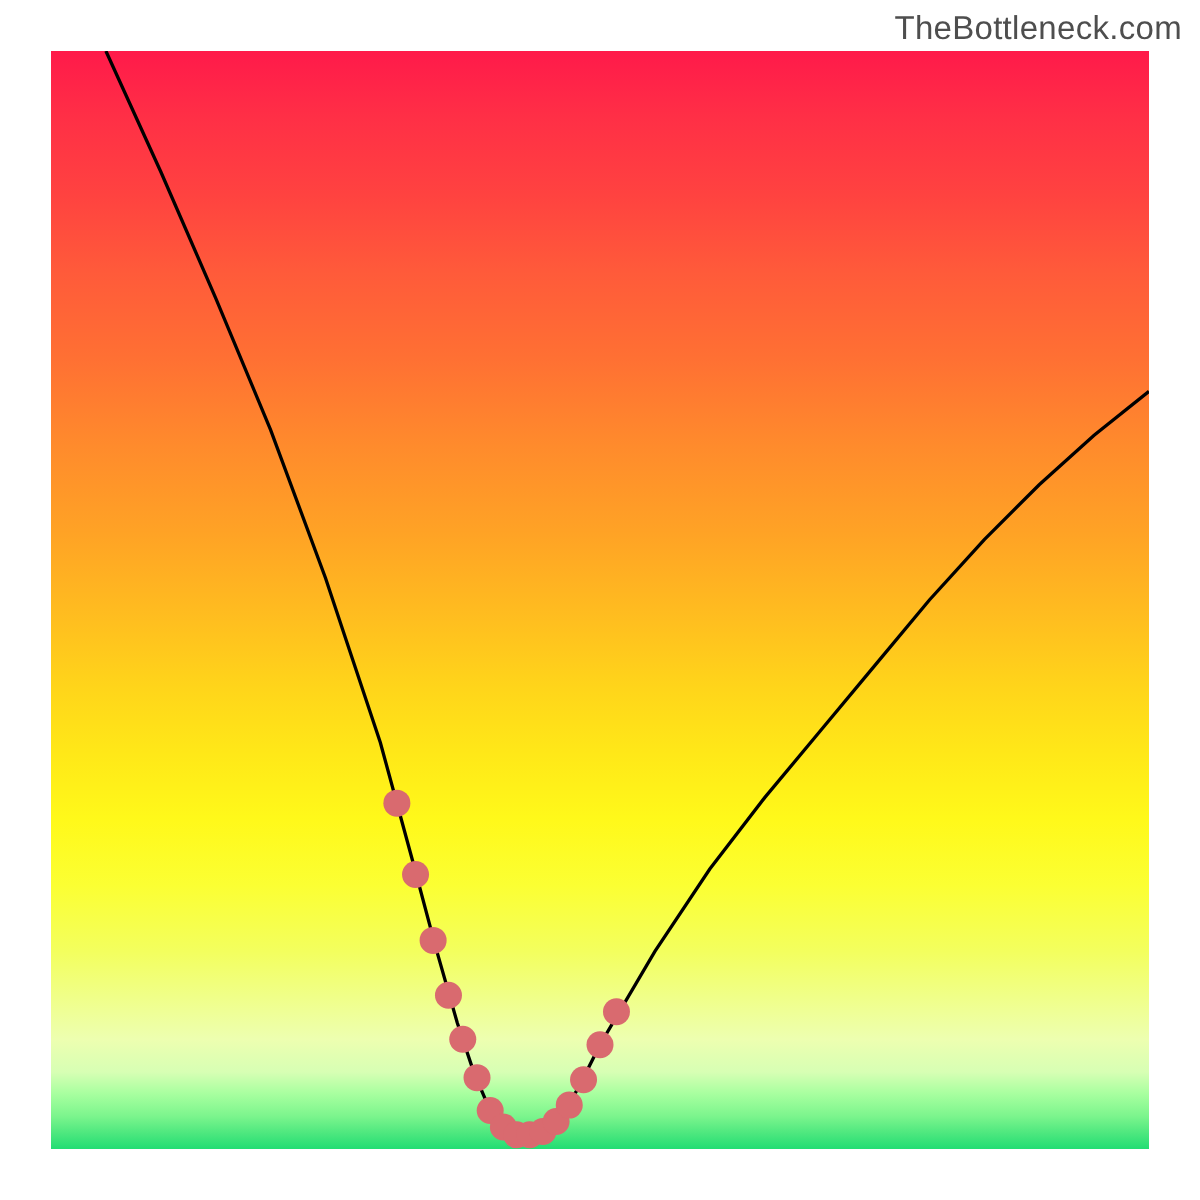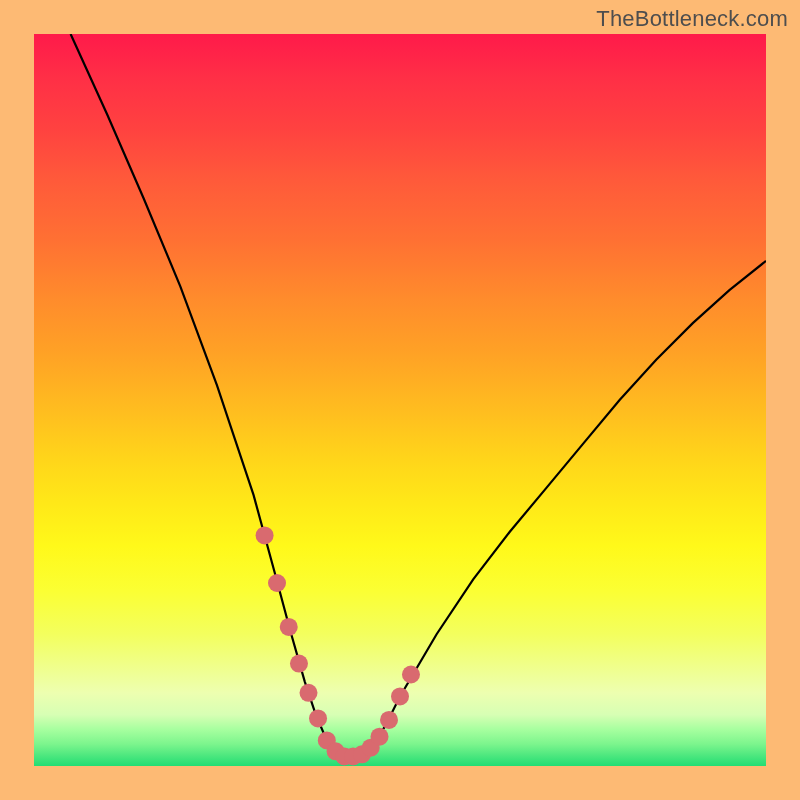--- a/index.html
+++ b/index.html
@@ -10,21 +10,21 @@
     background: #000;
     overflow: hidden;
     font-family: Arial, Helvetica, sans-serif;
   }
   .frame {
     position: absolute;
     left: 0;
     top: 0;
     width: 800px;
     height: 800px;
-    background: #fdba74;
+    background: #ffffff;
   }
   .plot-area {
     position: absolute;
     left: 34px;
     top: 34px;
     width: 732px;
     height: 732px;
     overflow: hidden;
   }
   .gradient-bg {

